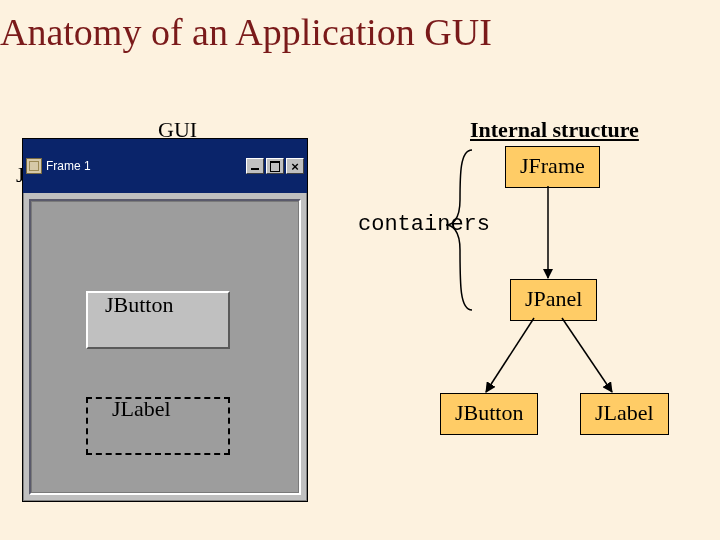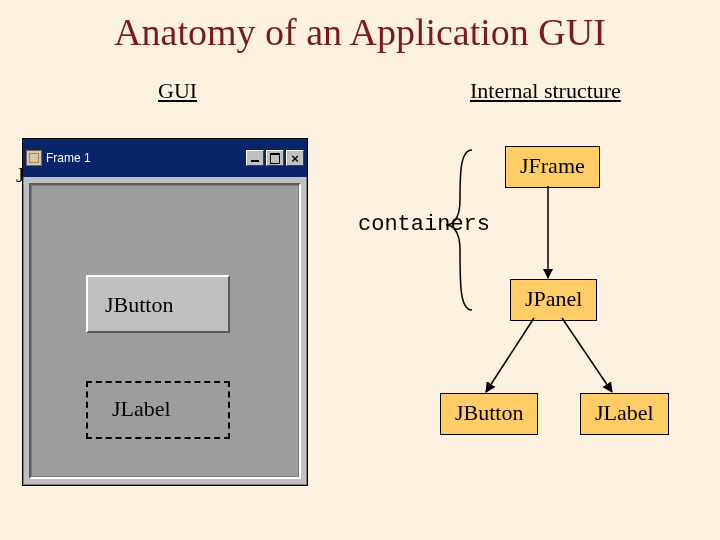--- a/index.html
+++ b/index.html
@@ -11,28 +11,29 @@
     font-family: "Times New Roman", Times, serif;
     color: #000;
     overflow: hidden;
     position: relative;
   }
   .title {
     position: absolute;
     top: 10px;
     left: 0;
     width: 720px;
-    text-align: center;
+    text-align: left;
     font-size: 38px;
     color: #7a1a1a;
   }
   .col-head {
     position: absolute;
     font-size: 22px;
     text-decoration: underline;
+    margin-top: 39px;
   }
   .label {
     position: absolute;
     font-size: 22px;
   }
 
   
   .window {
     position: absolute;
     left: 22px;
@@ -42,21 +43,21 @@
     background: #c0c0c0;
     box-shadow: 0 0 0 1px #808080 inset;
   }
   .titlebar {
     display: flex;
     align-items: center;
     background: linear-gradient(#0a246a, #0a246a);
     color: #fff;
     font-family: Tahoma, Arial, sans-serif;
     font-size: 12px;
-    padding: 10px 3px;
+    padding: 18px 3px;
     height: 18px;
   }
   .titlebar .ticon {
     width: 14px;
     height: 14px;
     background: #d6c9a8;
     border: 1px solid #7a6a40;
     margin-right: 4px;
     position: relative;
   }
@@ -170,21 +171,21 @@
     height: 540px;
     pointer-events: none;
   }
 </style>
 </head>
 <body>
 
 <div class="title">Anatomy of an Application GUI</div>
 
 <div class="col-head" style="left:158px; top:78px;">GUI</div>
-<div class="col-head" style="left:470px; top:78px;">Internal structure</div>
+<div class="col-head" style="left:470px; top:78px;font-weight:bold;">Internal structure</div>
 
 <div class="label" style="left:16px; top:162px;">JFrame</div>
 <div class="label" style="left:30px; top:196px;">JPanel</div>
 
 <div class="window">
   <div class="titlebar">
     <div class="ticon"></div>
     <div class="ttitle">Frame 1</div>
     <div class="wbtn min"></div>
     <div class="wbtn max"></div>

